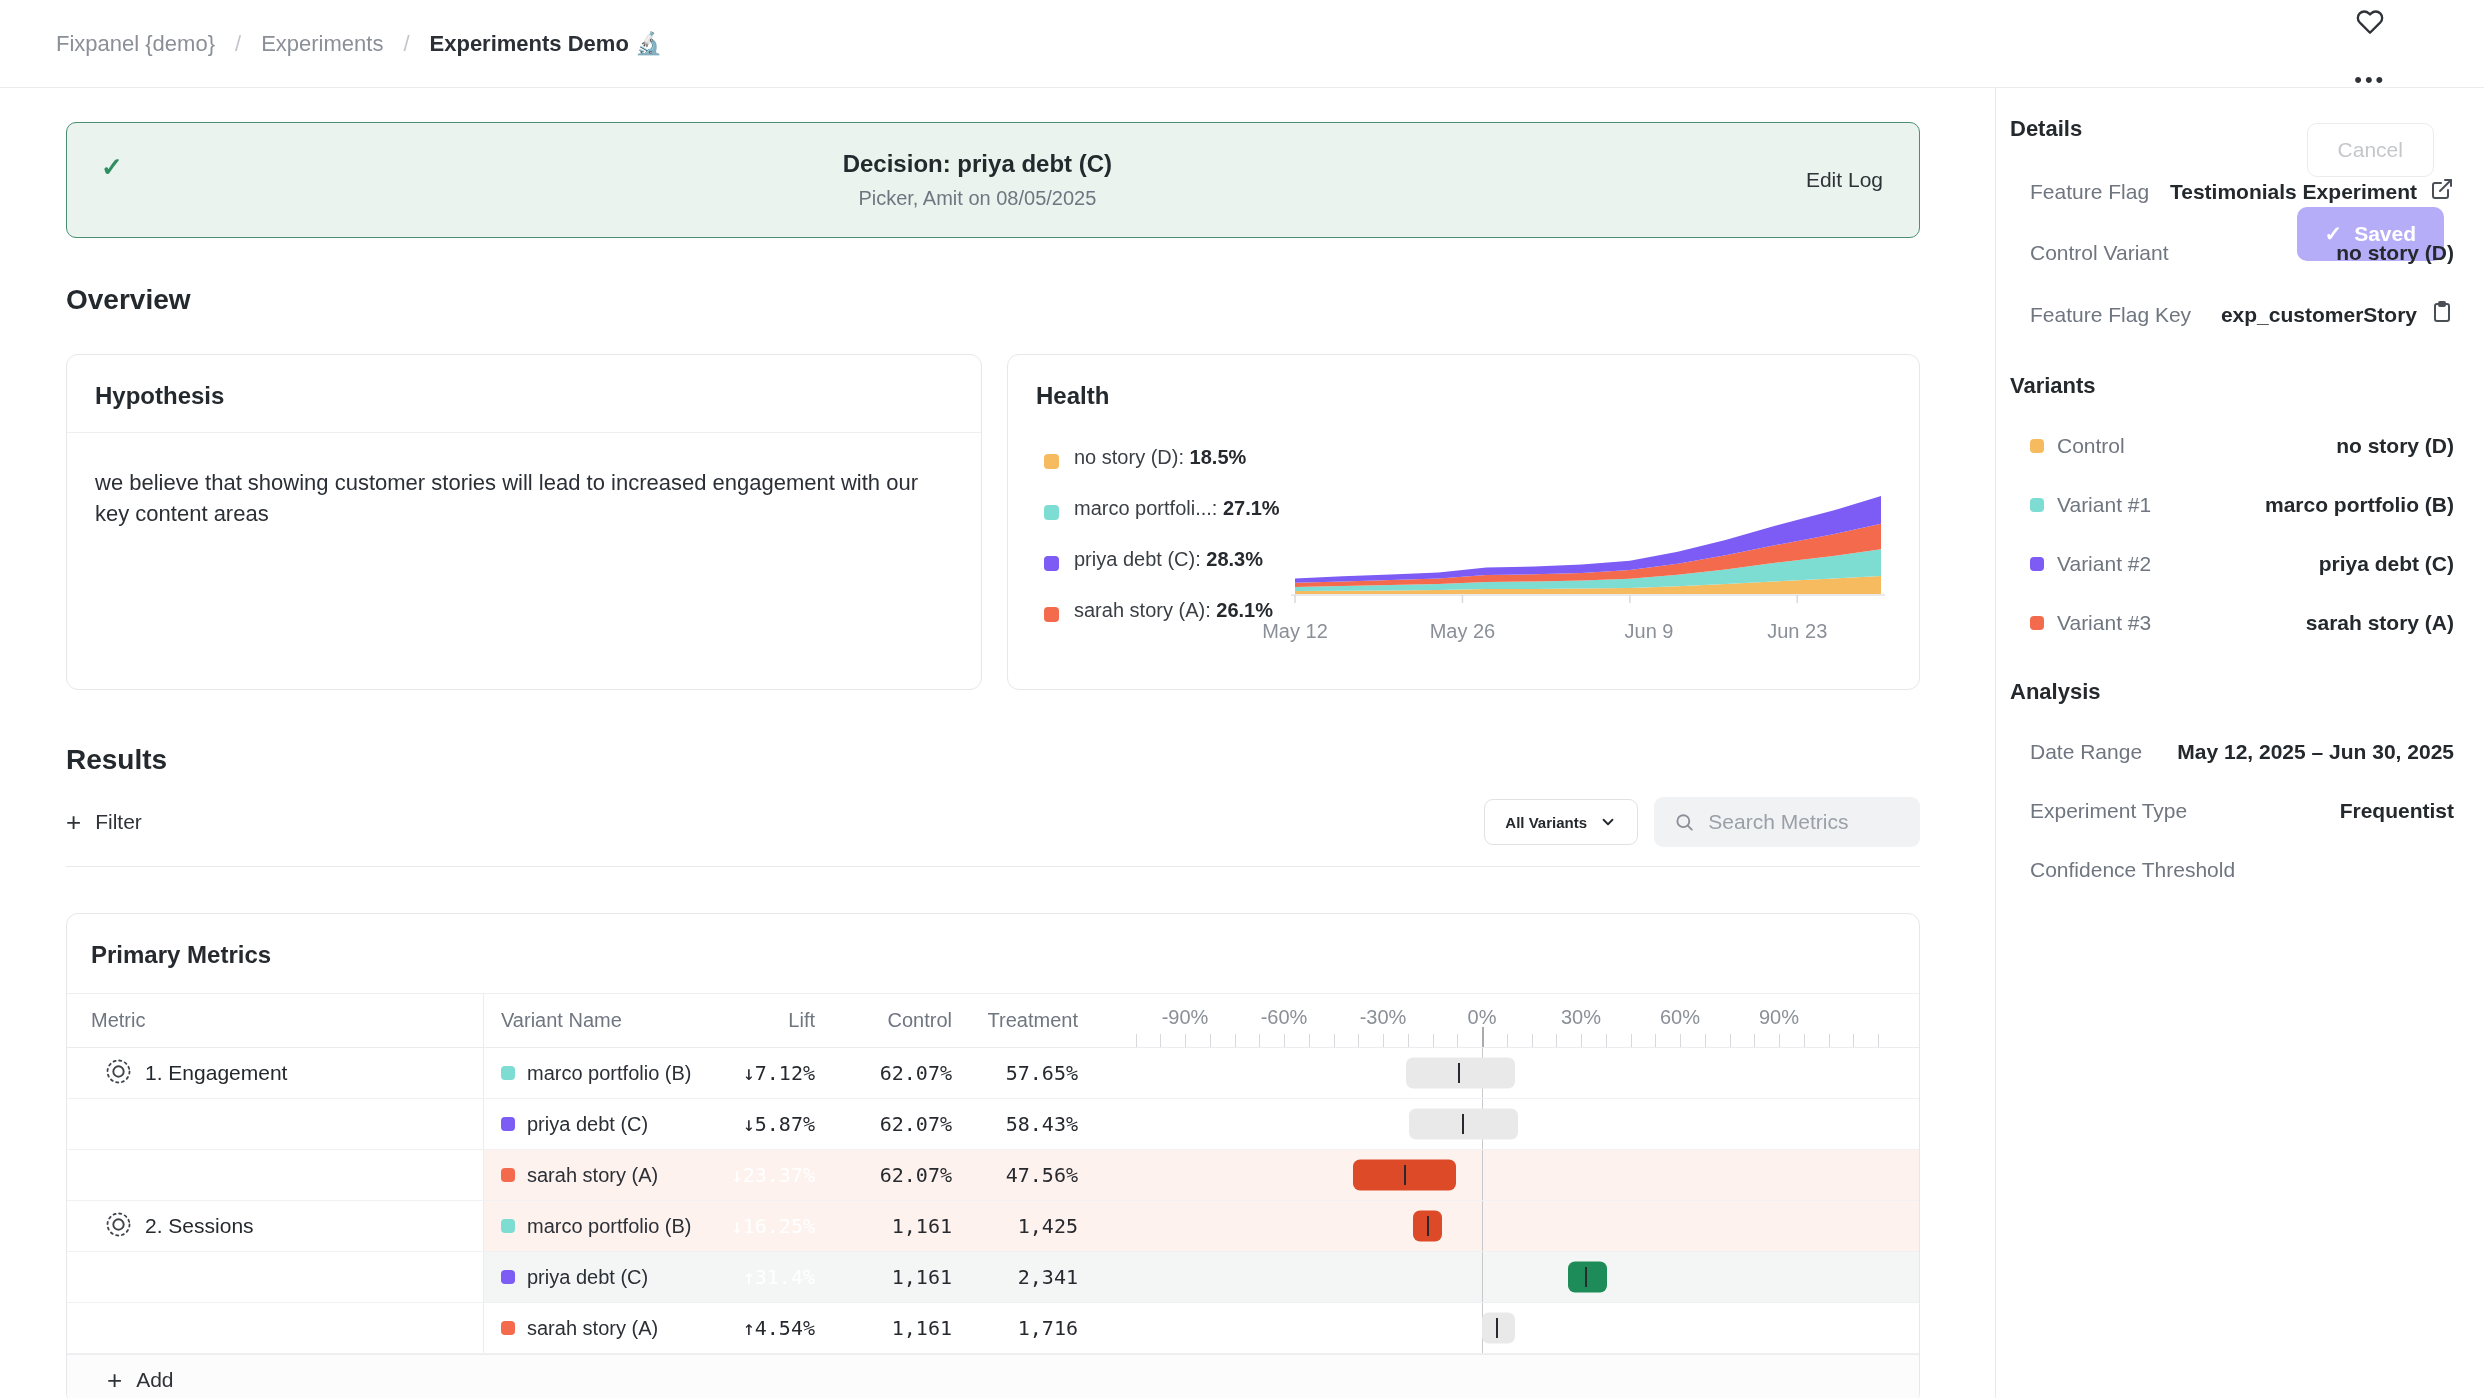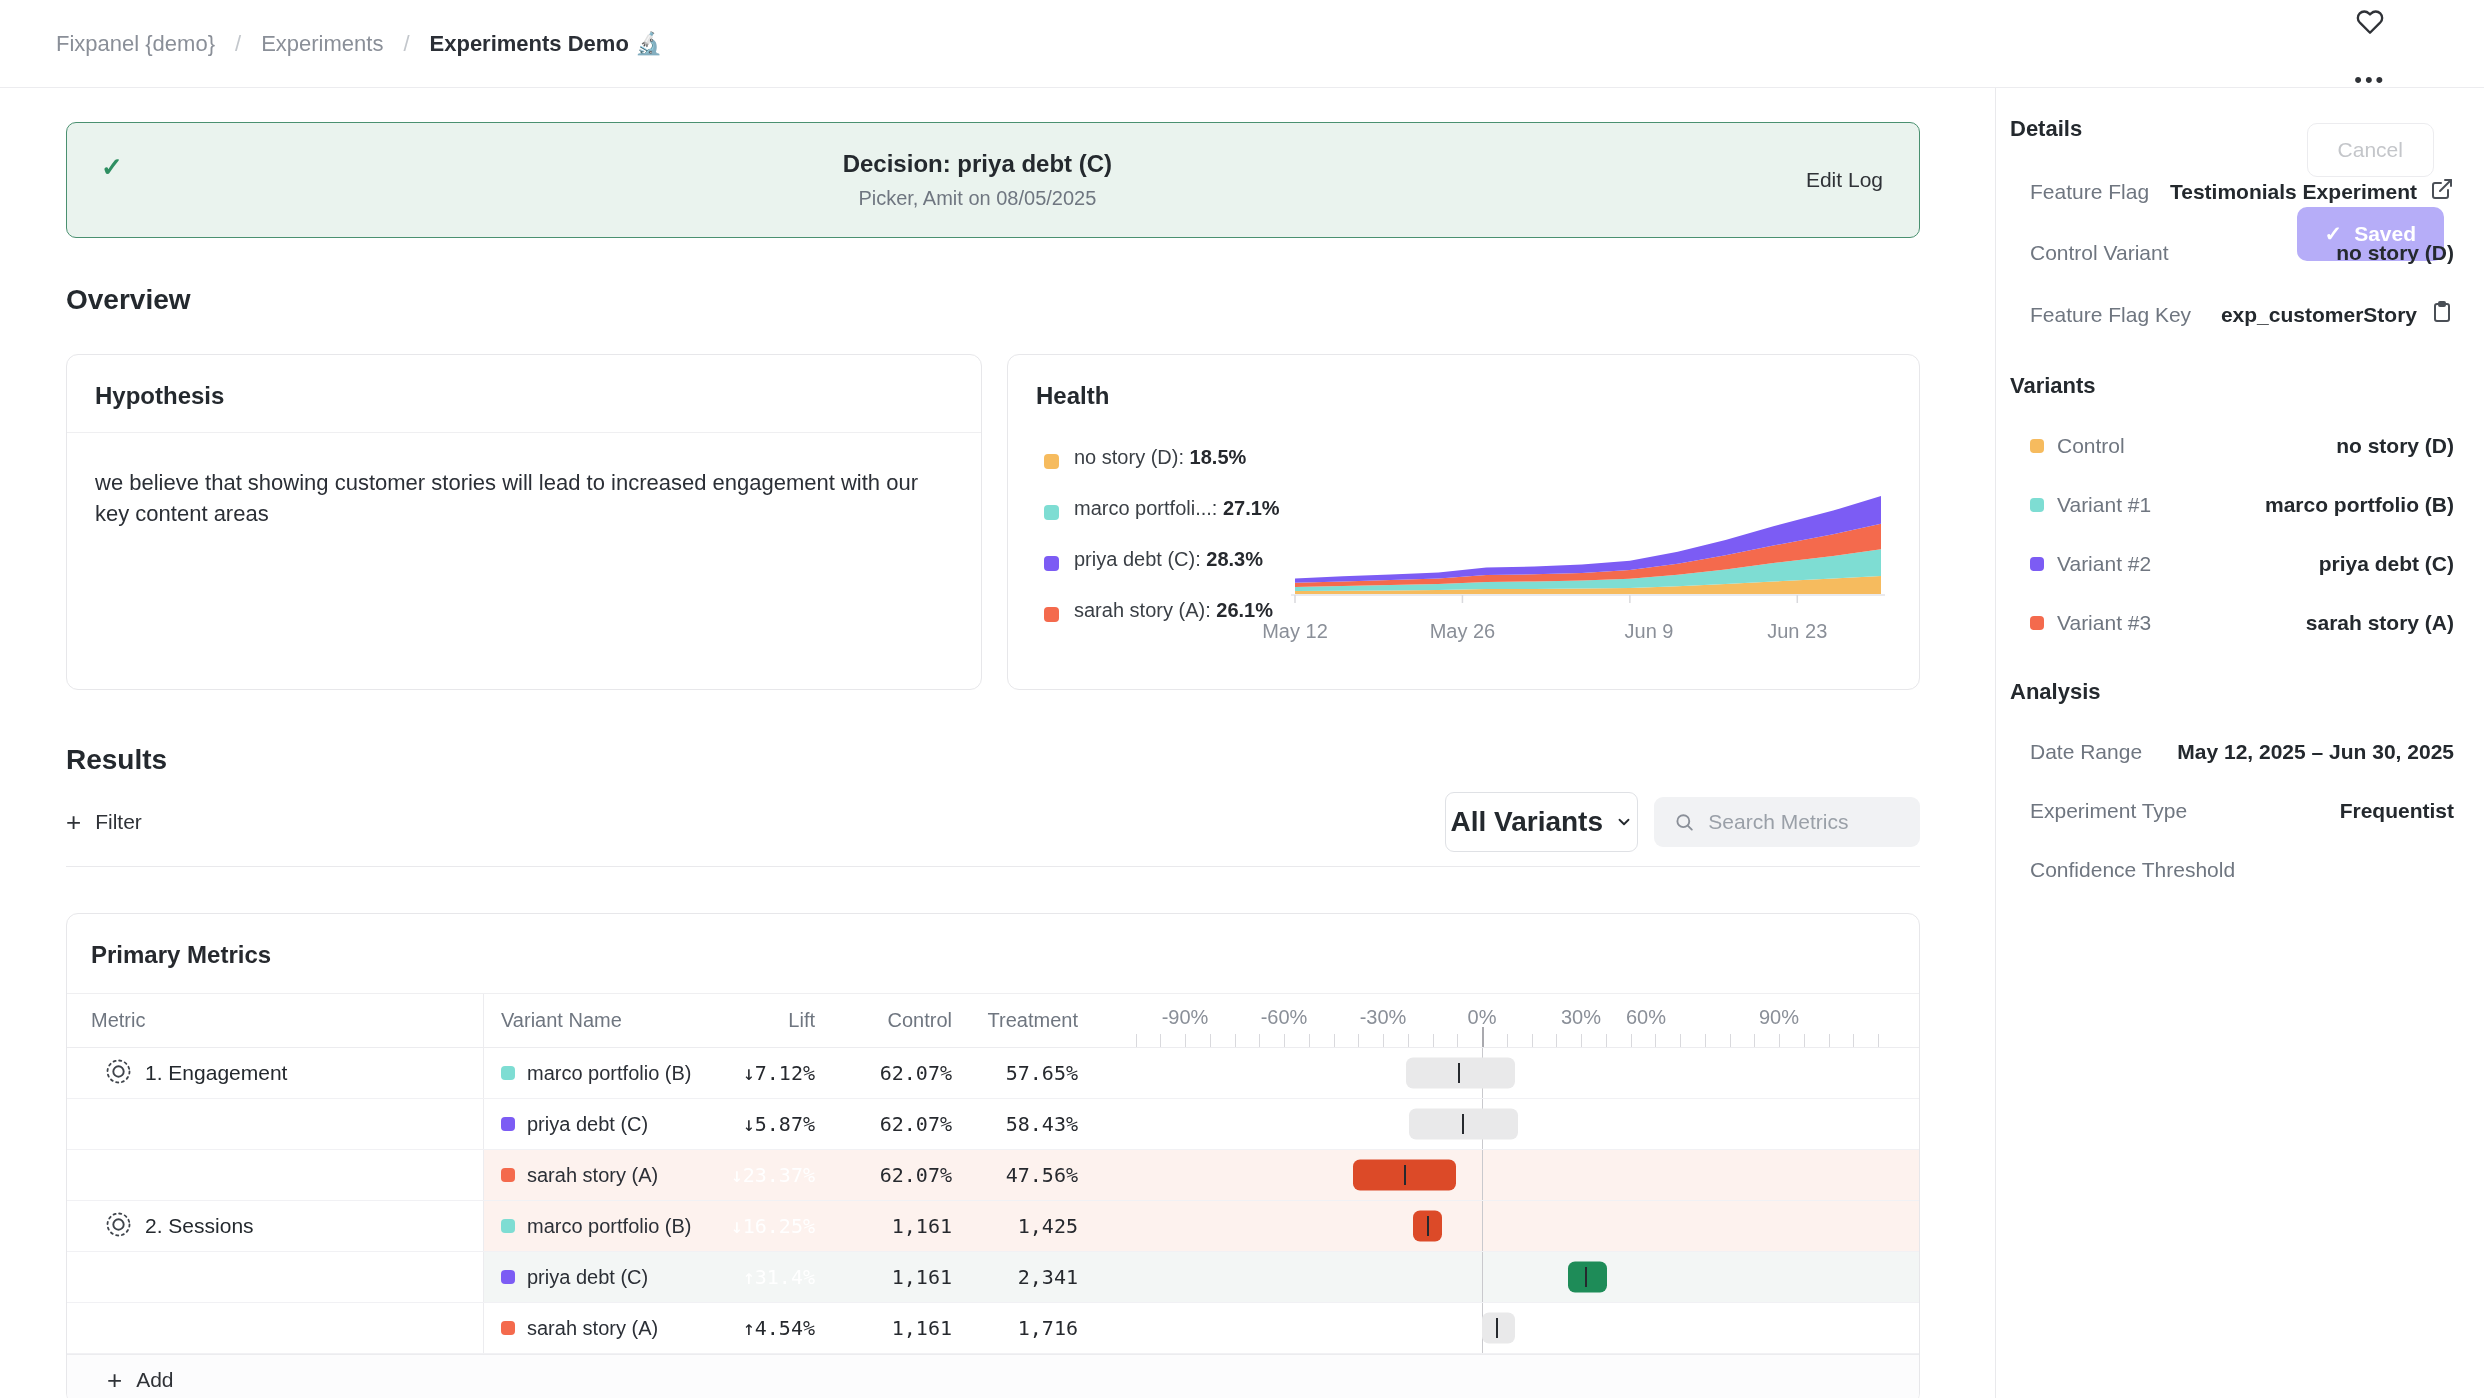--- a/index.html
+++ b/index.html
@@ -65,21 +65,21 @@
   .health-chart { position:relative; width:600px; margin-left:7px; margin-top:42px; }
   .health-xlabels { position:relative; height:30px; margin-top:8px; }
   .health-xlabels span { position:absolute; transform:translateX(-50%); font-size:20px; color:#8a8f98; white-space:nowrap; }
 
   
   .filter-row { margin-top:18px; height:56px; display:flex; align-items:center; justify-content:space-between; }
   .filter-btn { display:flex; align-items:center; gap:14px; font-size:21px; color:#2f3237; cursor:pointer; }
   .plus-glyph { font-size:26px; font-weight:400; color:#2f3237; line-height:1; }
   .filter-right { display:flex; align-items:center; gap:16px; }
   .variants-dd { display:flex; align-items:center; gap:12px; border:1px solid #dfe1e5; border-radius:9px;
-    background:#fff; padding:13px 4px; font-size:28px; font-weight:600; color:#24292e; cursor:pointer; }
+    background:#fff; padding:13px 20px; font-size:15px; font-weight:600; color:#24292e; cursor:pointer; }
   .search-box { display:flex; align-items:center; gap:14px; background:#f1f2f4; border-radius:9px;
     padding:13px 20px; width:266px; }
   .search-box input { border:none; outline:none; background:transparent; font-size:21px; color:#24292e;
     width:100%; font-family:"Liberation Sans", sans-serif; }
   .search-box input::placeholder { color:#9aa0a8; }
   .rule { margin-top:16px; border-top:1px solid #e9e9ec; }
 
   
   .pm-card { margin-top:46px; border:1px solid #e7e7ea; border-radius:12px; overflow:hidden; background:#fff; }
   .pm-title { font-size:24px; font-weight:700; padding:27px 24px 24px 24px; }
@@ -262,21 +262,21 @@
           <div class="th th-variant">Variant Name</div>
           <div class="th th-right th-lift">Lift</div>
           <div class="th th-right th-ctrl">Control</div>
           <div class="th th-right th-treat">Treatment</div>
           <div class="axis-cell" id="axis-cell">
               <span class="axis-label" style="left: 99px;">-90%</span>
               <span class="axis-label" style="left: 198px;">-60%</span>
               <span class="axis-label" style="left: 297px;">-30%</span>
               <span class="axis-label" style="left: 396px;">0%</span>
               <span class="axis-label" style="left: 495px;">30%</span>
-              <span class="axis-label" style="left: 560px;">60%</span>
+              <span class="axis-label" style="left: 594px;">60%</span>
               <span class="axis-label" style="left: 693px;">90%</span>
               <span class="axis-tick" style="left: 49.5px;"></span>
               <span class="axis-tick" style="left: 74.25px;"></span>
               <span class="axis-tick" style="left: 99px;"></span>
               <span class="axis-tick" style="left: 123.75px;"></span>
               <span class="axis-tick" style="left: 148.5px;"></span>
               <span class="axis-tick" style="left: 173.25px;"></span>
               <span class="axis-tick" style="left: 198px;"></span>
               <span class="axis-tick" style="left: 222.75px;"></span>
               <span class="axis-tick" style="left: 247.5px;"></span>

